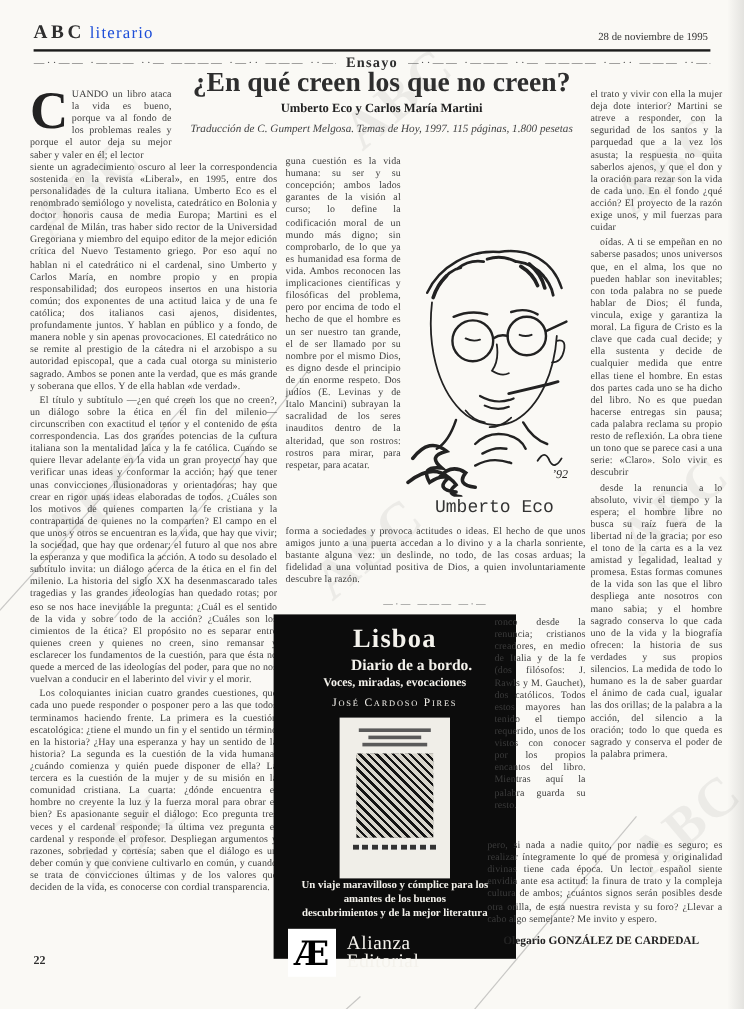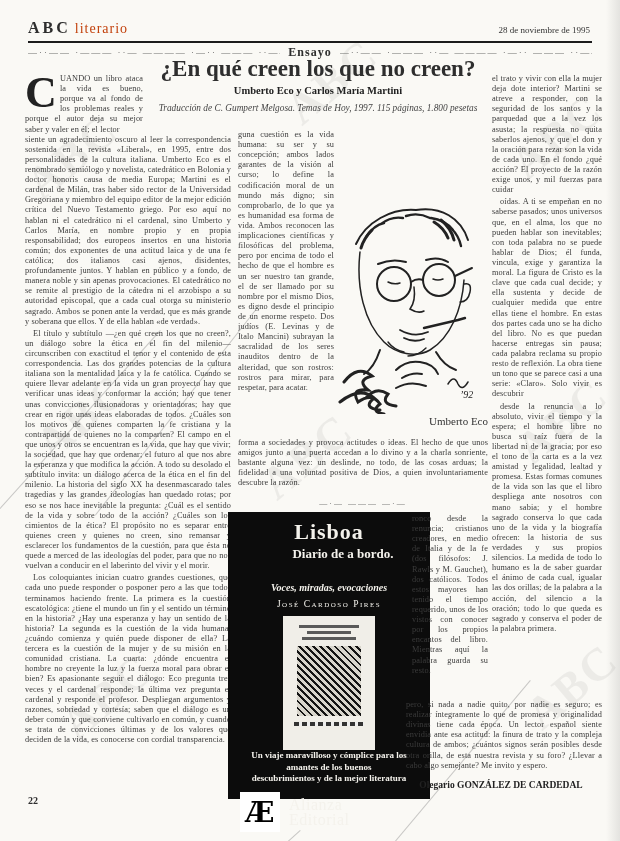--- a/index.html
+++ b/index.html
@@ -2,21 +2,21 @@
 <html><head>
 <meta charset="utf-8">
 <style>
   html,body{margin:0;padding:0;background:#d9d7d2;}
   .page{position:relative;width:620px;height:841px;margin:0 auto;background:#faf9f5;
         font-family:"Liberation Serif", serif;color:#2e2e2e;overflow:hidden;}
   .abs{position:absolute;}
   
   .masthead{left:28px;top:19px;font-size:16px;}
   .masthead .abc{font-weight:bold;letter-spacing:3px;}
-  .masthead .rest{font-weight:normal;letter-spacing:1px;color:#c2410c;margin-left:4px;font-size:14px;}
+  .masthead .rest{font-weight:normal;letter-spacing:1px;color:#1d4ed8;margin-left:4px;font-size:14px;}
   .pagedate{right:30px;top:25px;font-size:9px;color:#333;}
   .toprule{left:28px;top:41px;width:564px;height:2px;background:#1c1c1c;}
   .sectionrow{left:28px;top:45px;width:564px;height:14px;display:flex;align-items:center;gap:8px;}
   .dashseg{flex:1;overflow:hidden;white-space:nowrap;color:#555;font-size:9px;letter-spacing:2px;}
   .dashseg.r{text-align:right;}
   .sectionlabel{font-weight:bold;font-size:12px;letter-spacing:1px;}
   
   .titleblock{left:148px;top:57px;width:340px;text-align:center;}
   .headline{font-size:23px;font-weight:bold;line-height:1.05;margin:0;}
   .byline{font-size:10.5px;font-weight:bold;margin-top:4px;color:#222;}
@@ -32,26 +32,26 @@
   .aboveportrait{left:338px;top:130px;width:150px;height:60px;}
   .underportrait{left:238px;top:438px;width:250px;height:60px;}
   .enddashes{left:238px;top:499px;width:250px;text-align:center;color:#666;font-size:8px;letter-spacing:2px;}
   .stripcol{left:412px;top:514px;width:76px;height:184px;}
   .rightcol{left:492px;top:74px;width:110px;height:624px;}
   .bottomright{left:406px;top:700px;width:196px;height:76px;}
   .signature{left:396px;top:780px;width:210px;text-align:center;font-size:9.5px;font-weight:bold;color:#222;}
   .pagenum{left:28px;top:795px;font-size:10px;font-weight:bold;}
   
   .portrait{left:336px;top:192px;width:152px;height:222px;}
-  .portraitcaption{left:336px;top:415px;width:152px;text-align:right;font-size:11px;color:#333;}
+  .portraitcaption{left:336px;top:415px;width:152px;text-align:center;font-size:15px;color:#333;font-family:Liberation Mono, monospace;}
   
   .ad{left:228px;top:512px;width:202px;height:287px;background:#0c0c0c;color:#f4f2ec;text-align:center;}
   .ad-title{font-size:22px;font-weight:bold;letter-spacing:1px;padding-top:7px;}
   .ad-sub{font-size:13px;font-weight:bold;margin-top:1px;margin-left:28px;}
-  .ad-sub2{font-size:10px;font-weight:bold;margin-top:20px;font-style:italic;}
+  .ad-sub2{font-size:10px;font-weight:bold;margin-top:2px;}
   .ad-author{font-size:9.5px;letter-spacing:1.5px;margin-top:6px;font-variant:small-caps;}
   .cover{width:92px;height:128px;margin:7px auto 0;background:#f0eee8;padding-top:6px;}
   .cvr-line{height:3px;background:#5a5a5a;margin:3px auto 0;}
   .cvr-photo{width:64px;height:70px;margin:6px auto 0;
      background:repeating-linear-gradient(45deg,#141414 0 2px,#d8d5cc 2px 5px),
                 repeating-linear-gradient(-45deg,rgba(20,20,20,.7) 0 3px,rgba(230,228,220,.6) 3px 7px);}
   .cvr-bar{width:70px;height:4px;margin:6px auto 0;
      background:repeating-linear-gradient(90deg,#333 0 5px,#eee 5px 8px);}
   .ad-blurb{margin-top:0;font-size:9px;font-weight:bold;line-height:1.3;}
   .ad-pub{margin-top:7px;display:flex;align-items:center;gap:9px;padding-left:12px;text-align:left;}

